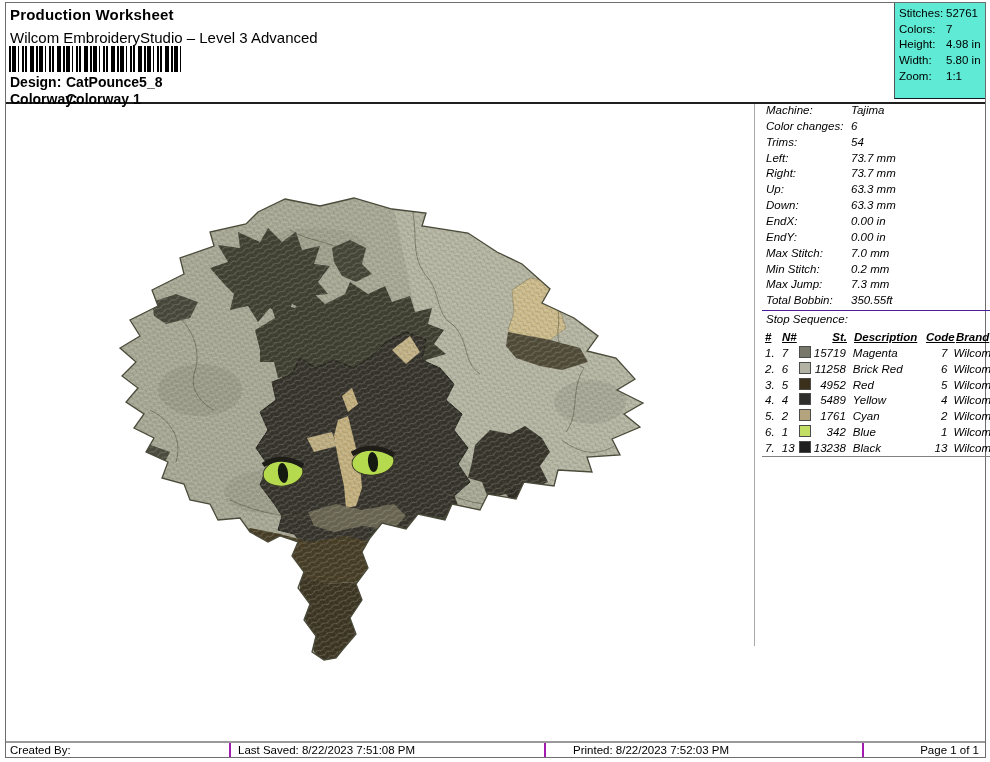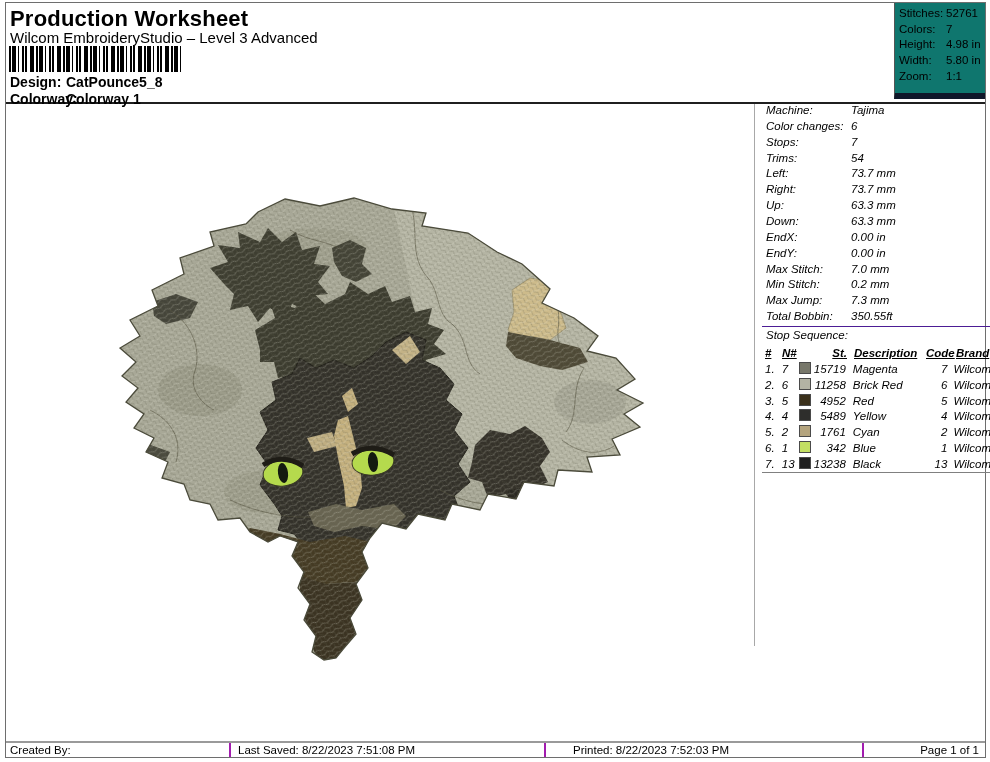--- a/index.html
+++ b/index.html
@@ -1,30 +1,30 @@
 <!DOCTYPE html>
 <html><head>
 <meta charset="utf-8">
 <style>
   html,body{margin:0;padding:0;background:#ffffff;width:990px;height:762px;overflow:hidden;
     font-family:"Liberation Sans", sans-serif;color:#000;}
   .sheet{position:absolute;left:5px;top:2px;width:979px;height:754px;border:1px solid #6e6e6e;background:#fff;}
 
   
   .hdr{position:absolute;left:0;top:0;width:100%;height:101px;border-bottom:2px solid #1f1f1f;box-sizing:border-box;}
-  .hdr-title{position:absolute;left:4px;top:3px;font-size:22px;font-weight:bold;letter-spacing:.2px;}
+  .hdr-title{position:absolute;left:4px;top:3px;font-size:15px;font-weight:bold;letter-spacing:.2px;}
   .hdr-sub{position:absolute;left:4px;top:26px;font-size:15px;}
   .barcode{position:absolute;left:3px;top:43px;width:172px;height:26px;
     background:repeating-linear-gradient(90deg,#000 0 2px,#fff 2px 3px,#000 3px 7px,#fff 7px 9px,#000 9px 10px,#fff 10px 13px,#000 13px 15px,#fff 15px 16px,#000 16px 18px,#fff 18px 21px,#000 21px 25px,#fff 25px 27px);}
   .meta-row{position:absolute;left:4px;font-size:14px;font-weight:bold;}
   .meta-row .lbl{display:inline-block;width:56px;}
   .m1{top:71px}.m2{top:88px}
 
   
-  .sumbox{position:absolute;left:888px;top:0;width:91px;height:96px;border-left:1px solid #555;border-bottom:6px solid #0f172a;padding-top:4px;box-sizing:border-box;background:#0f766e;}
+  .sumbox{position:absolute;left:888px;top:0;width:91px;height:96px;border-left:1px solid #555;border-bottom:1px solid #0f172a;padding-top:4px;box-sizing:border-box;background:#5eead4;}
   .srow{font-size:11.5px;height:15.7px;padding-left:4px;white-space:nowrap;}
   .slbl{display:inline-block;width:47px;}
 
   
   .vsep{position:absolute;left:748px;top:101px;width:1px;height:542px;background:#a8a8a8;}
   .panel{position:absolute;left:756px;top:101px;width:229px;font-size:11.5px;font-style:italic;}
   .prow{height:15.86px;white-space:nowrap;}
   .plbl{display:inline-block;width:85px;padding-left:4px;}
   .stopseq{height:15px;border-top:1px solid #4c1d95;padding:2px 0 0 4px;}
   .ttable{border-bottom:1px solid #808080;}
@@ -155,21 +155,20 @@
       </g>
 
       <path d="M175 9 L210 16 L244 8 L282 19 L316 23 L312 36 L358 43 L387 62 L412 74 L440 99 L432 113 L464 128 L488 146 L477 161 L506 168 L525 189 L507 200 L533 213 L514 224 L530 237 L502 249 L510 265 L477 267 L482 282 L448 280 L444 296 L414 292 L406 309 L378 304 L370 320 L342 314 L335 330 L308 324 L296 339 L272 333 L260 348 L252 362 L258 378 L246 394 L252 410 L240 428 L246 444 L234 458 L226 468 L214 470 L202 462 L206 446 L194 430 L200 414 L188 398 L194 382 L182 366 L188 352 L170 346 L158 352 L140 342 L130 328 L108 330 L100 314 L80 310 L74 294 L52 288 L58 272 L36 262 L44 248 L24 238 L34 224 L16 212 L28 198 L12 186 L26 172 L10 158 L30 146 L20 130 L48 116 L42 100 L74 84 L70 68 L104 56 L100 42 L136 34 L148 22 Z" fill="none" stroke="#4b4b3b" stroke-width="1.3"></path>
     </svg>
   </div>
 
   <div class="vsep"></div>
   <div class="panel">
     <div class="prow"><span class="plbl">Machine:</span><span class="pval">Tajima</span></div>
     <div class="prow"><span class="plbl">Color changes:</span><span class="pval">6</span></div>
-    <div class="prow"><span class="plbl">Stops:</span><span class="pval">7</span></div>
     <div class="prow"><span class="plbl">Trims:</span><span class="pval">54</span></div>
     <div class="prow"><span class="plbl">Left:</span><span class="pval">73.7 mm</span></div>
     <div class="prow"><span class="plbl">Right:</span><span class="pval">73.7 mm</span></div>
     <div class="prow"><span class="plbl">Up:</span><span class="pval">63.3 mm</span></div>
     <div class="prow"><span class="plbl">Down:</span><span class="pval">63.3 mm</span></div>
     <div class="prow"><span class="plbl">EndX:</span><span class="pval">0.00 in</span></div>
     <div class="prow"><span class="plbl">EndY:</span><span class="pval">0.00 in</span></div>
     <div class="prow"><span class="plbl">Max Stitch:</span><span class="pval">7.0 mm</span></div>
     <div class="prow"><span class="plbl">Min Stitch:</span><span class="pval">0.2 mm</span></div>
     <div class="prow"><span class="plbl">Max Jump:</span><span class="pval">7.3 mm</span></div>

